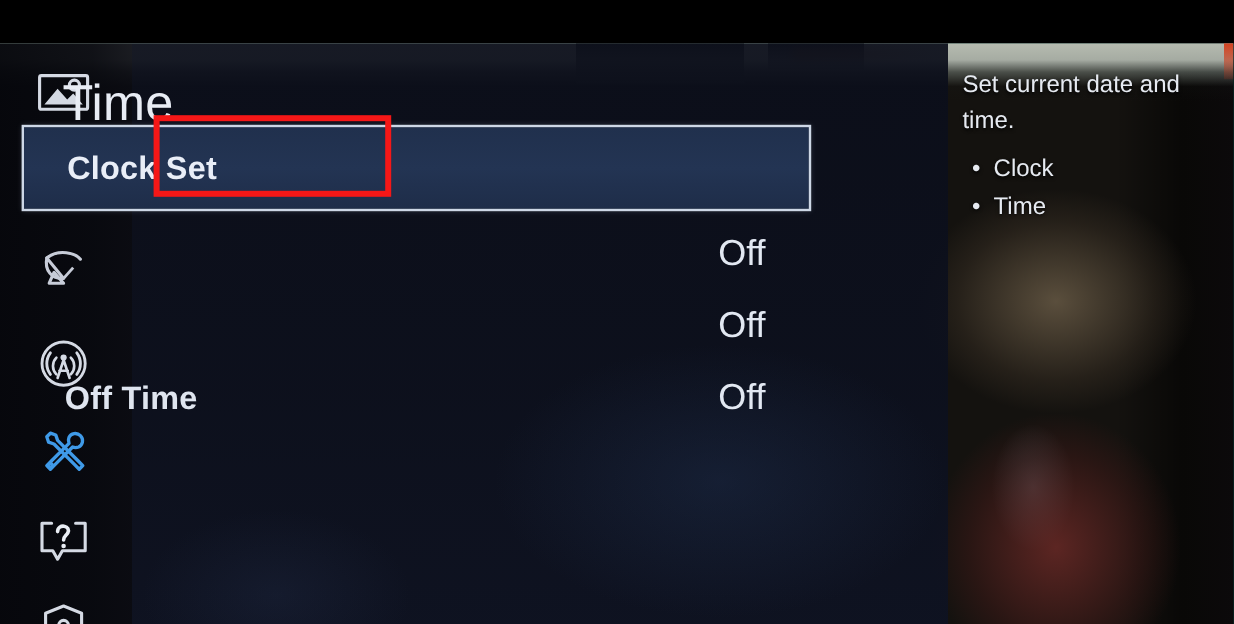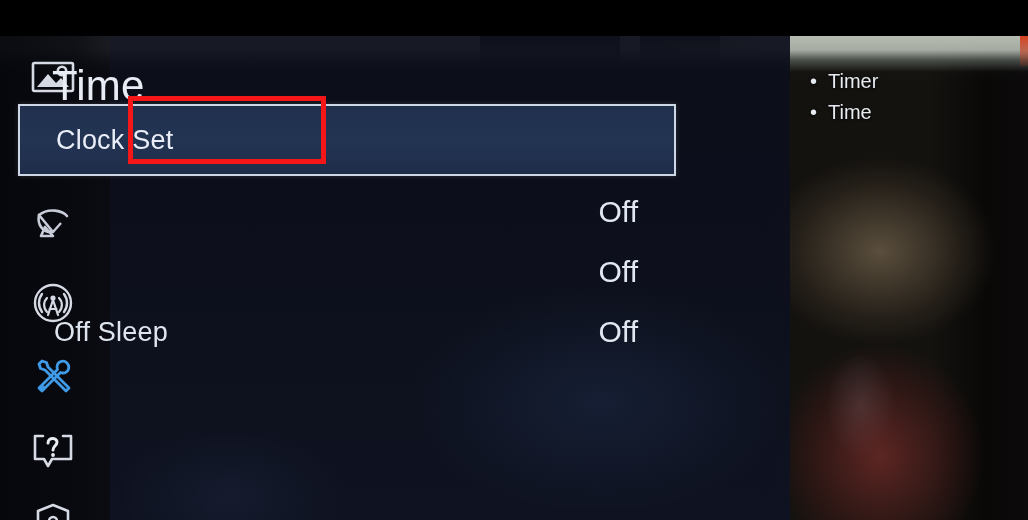--- a/index.html
+++ b/index.html
@@ -122,21 +122,21 @@
     height: 60px;
     display: flex;
     align-items: center;
     box-sizing: border-box;
   }
   .menu-row .label {
     position: absolute;
     left: 54px;
     font-size: 27px;
     color: #dfe5ef;
-    font-weight: 400;
+    font-weight: 700;
     letter-spacing: 0.2px;
   }
   .menu-row .value {
     position: absolute;
     right: 42px;
     font-size: 30px;
     color: #e2e8f2;
     font-weight: 400;
   }
   .menu-row.selected {
@@ -310,28 +310,29 @@
 
     <div class="menu-row">
       <span class="value">Off</span>
     </div>
 
     <div class="menu-row">
       <span class="value">Off</span>
     </div>
 
     <div class="menu-row">
-      <span class="label">Off Sleep</span>
+      <span class="label">Off Time</span>
       <span class="value">Off</span>
     </div>
 
   </div>
 
   <div class="annotation-box"></div>
 
   <aside class="help-panel">
+    <div class="help-text">Set current date and time.</div>
     <div class="help-bullets">
-      <div class="help-bullet">Timer</div>
+      <div class="help-bullet">Clock</div>
       <div class="help-bullet">Time</div>
     </div>
   </aside>
 
 </div>
 
 </body></html>

